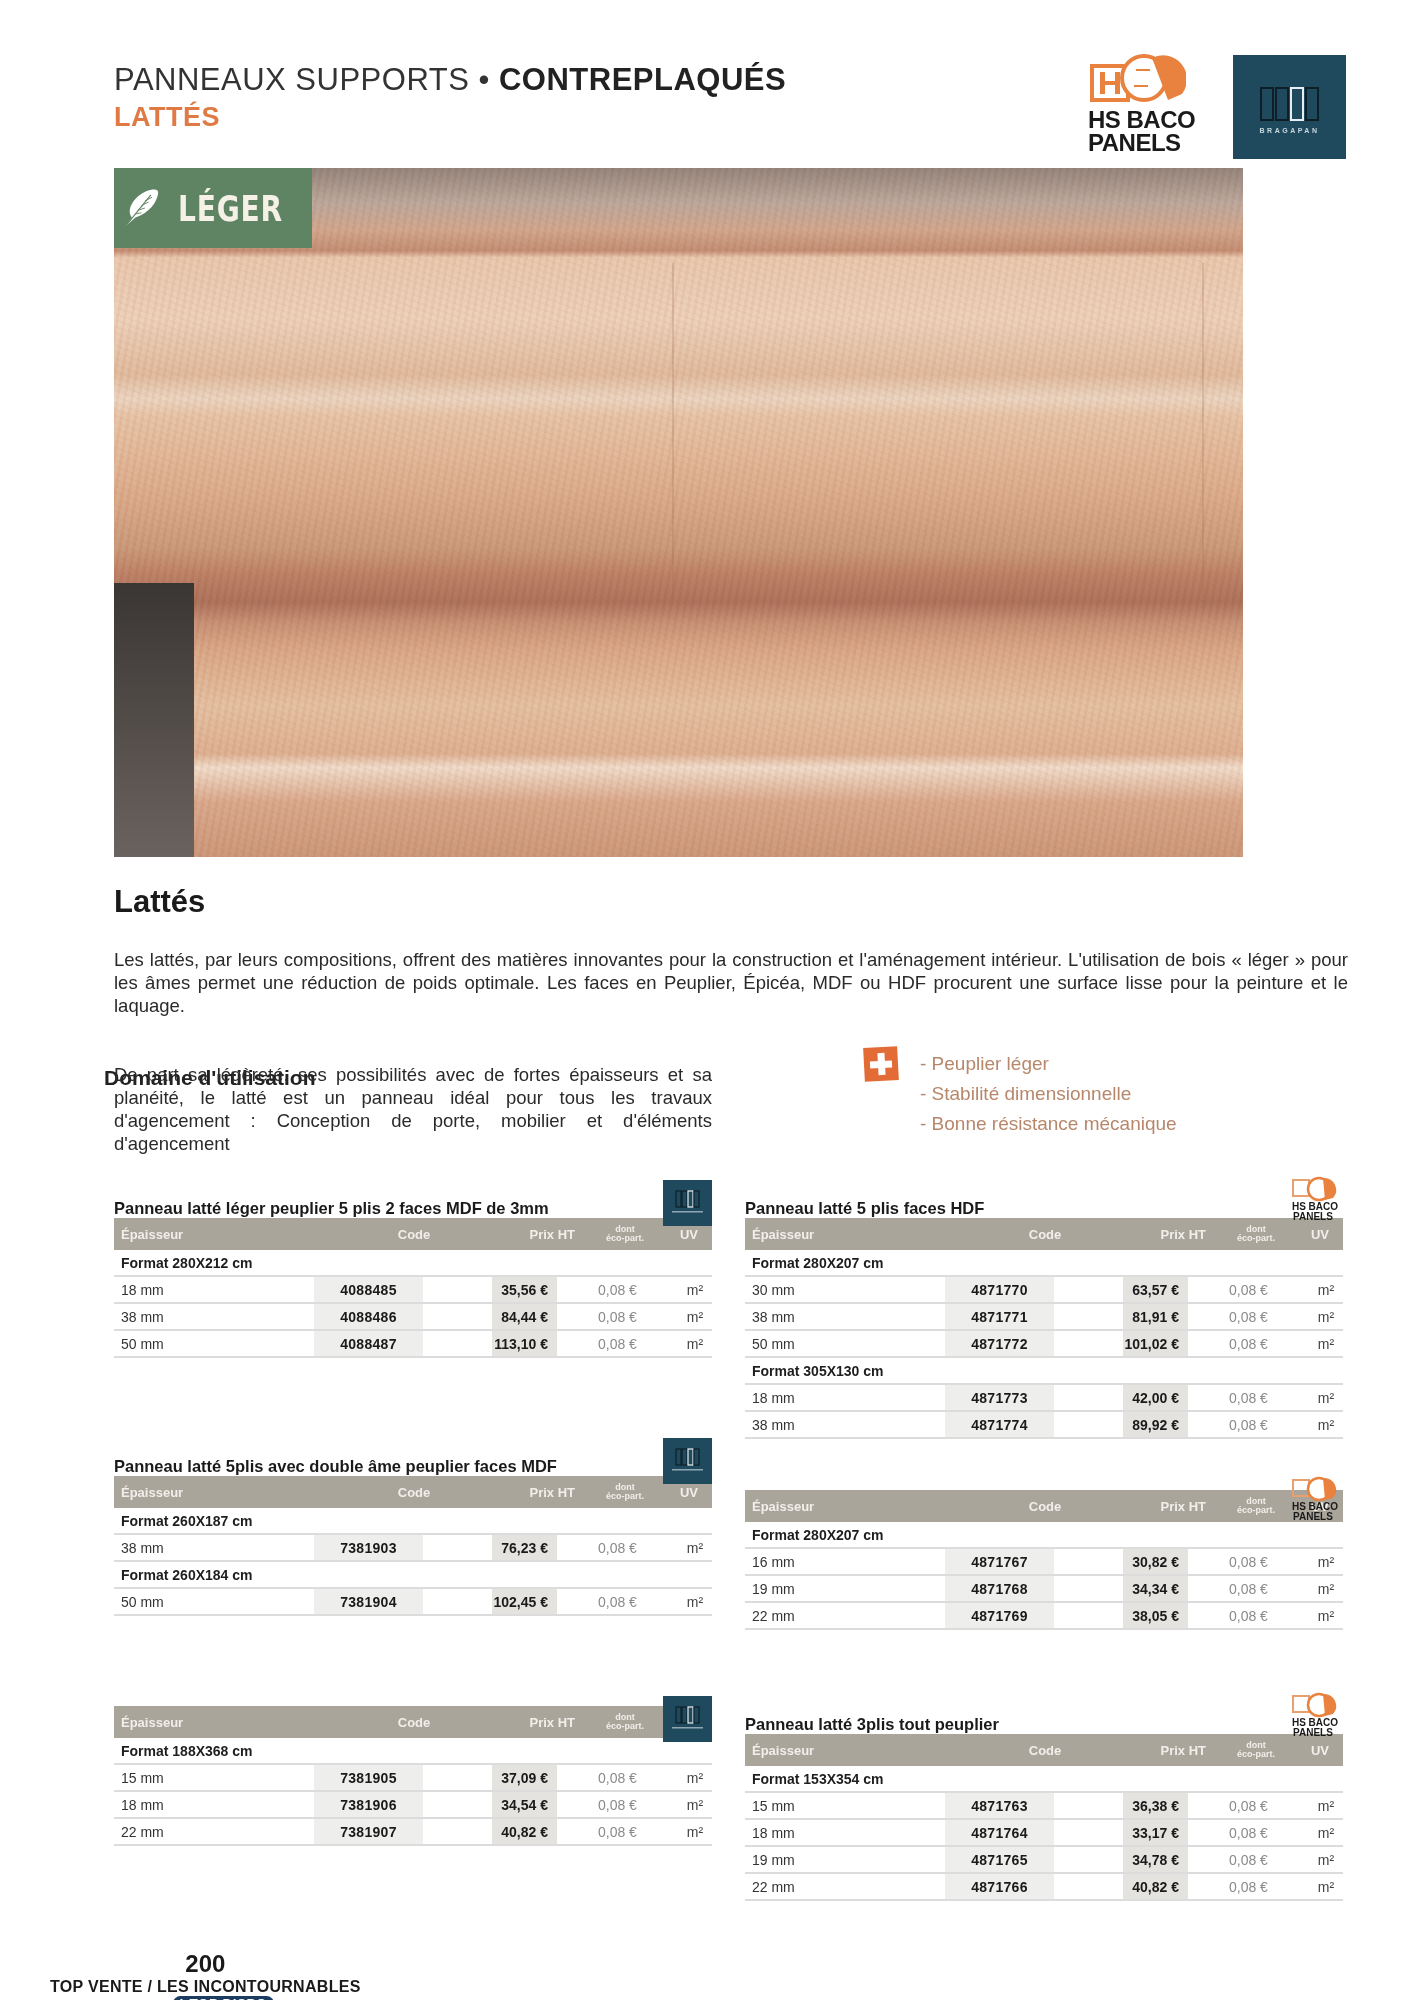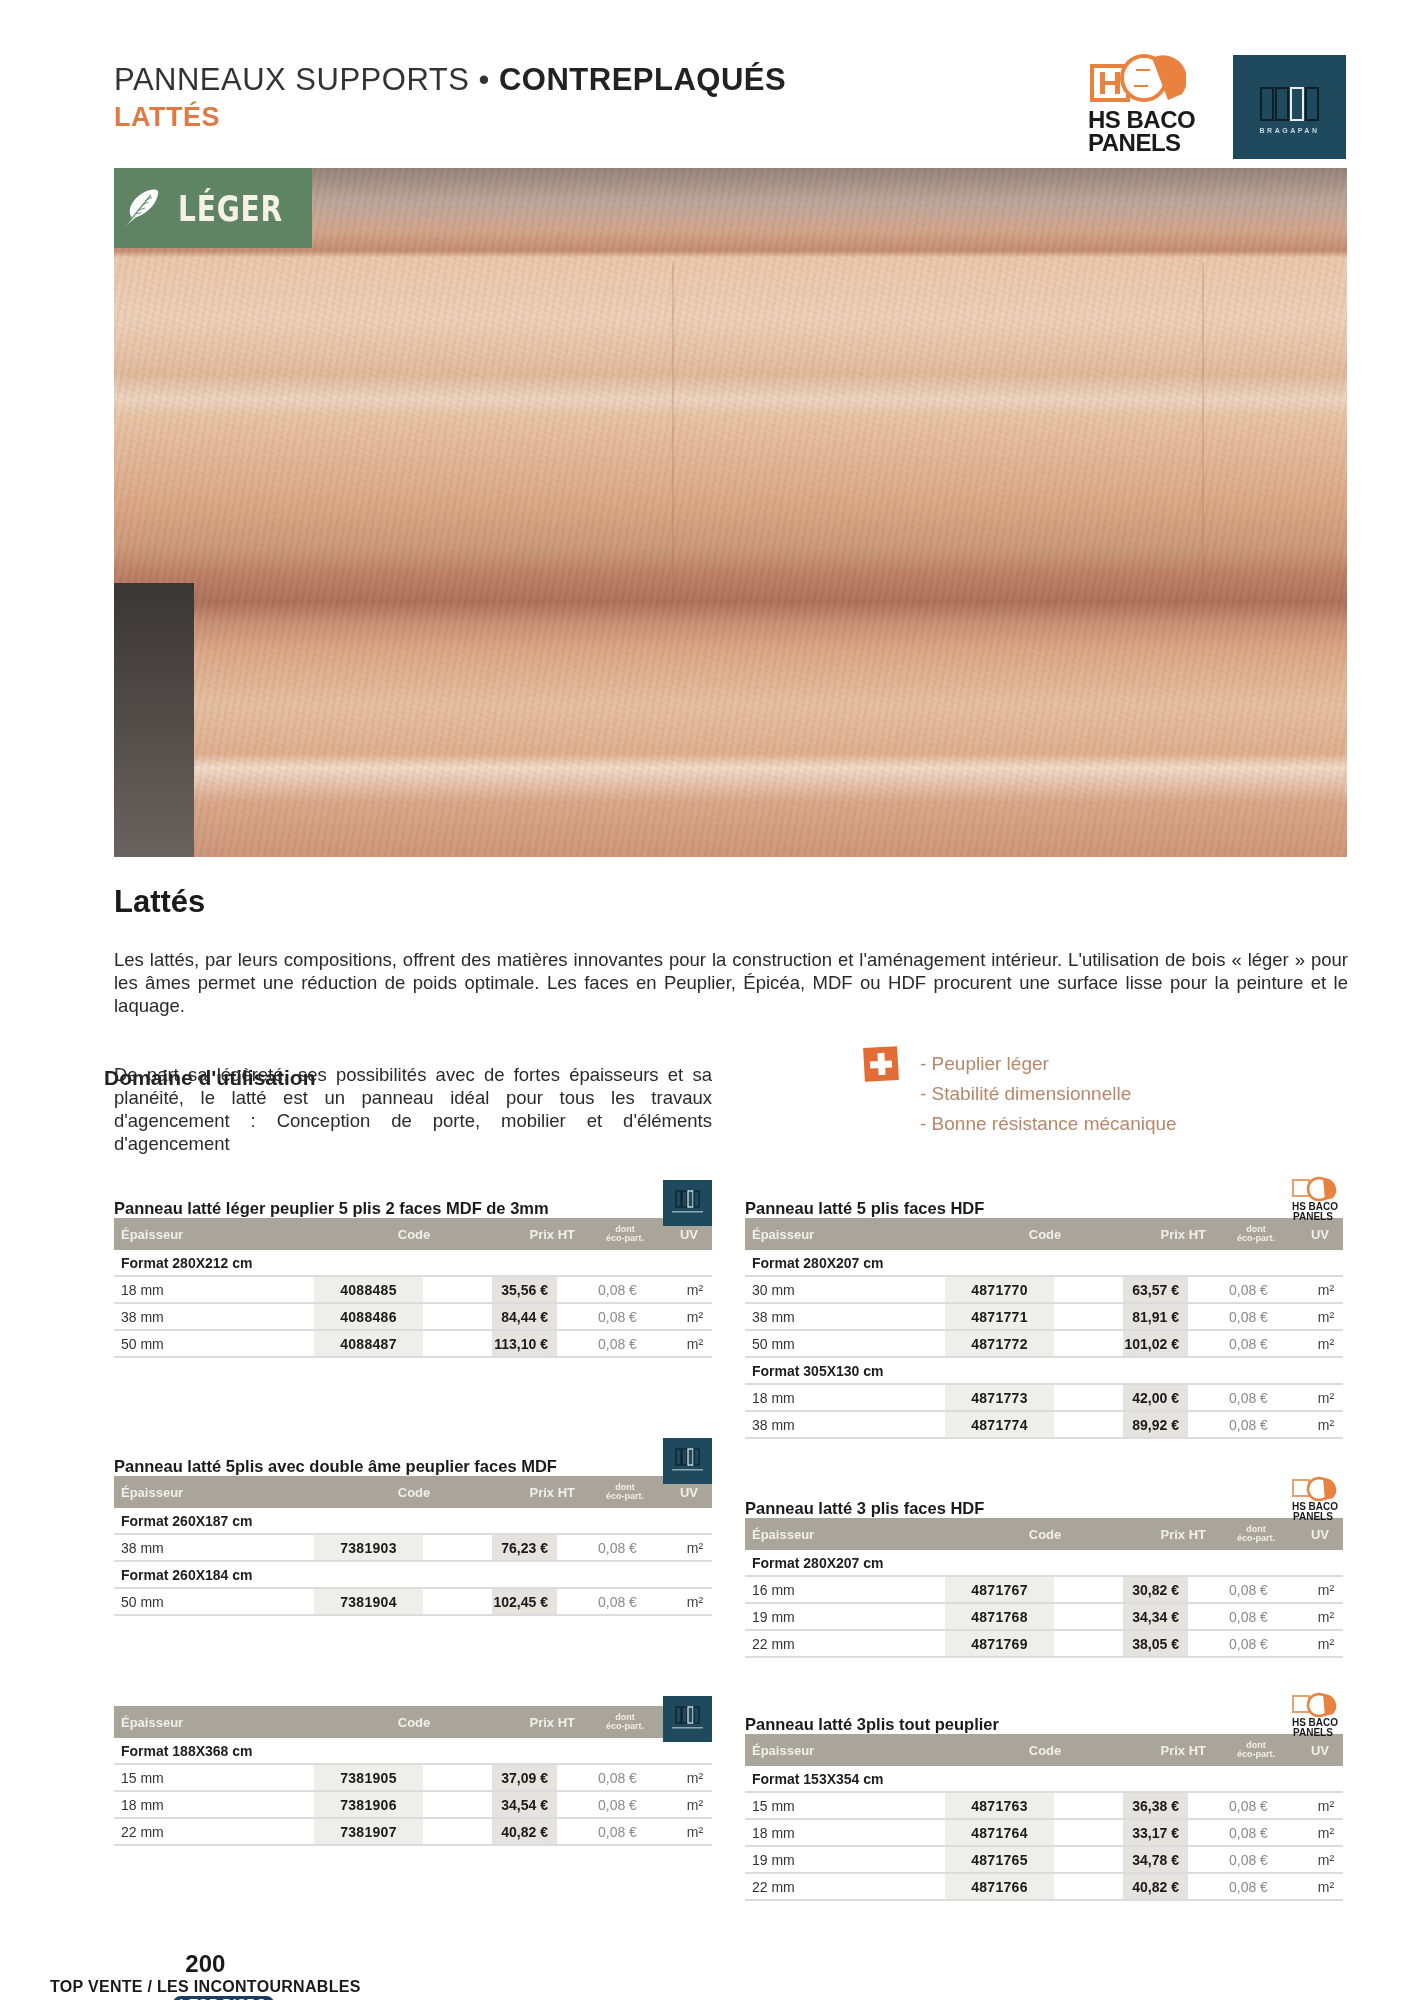--- a/index.html
+++ b/index.html
@@ -13,21 +13,21 @@
   .header .line2 { font-size: 27px; font-weight: 700; color: #e07a45; margin-top: 4px; letter-spacing: 0.5px; }
 
   .logo-hsbaco { position: absolute; left: 1088px; top: 52px; width: 112px; height: 108px; }
   .logo-hsbaco .mark { width: 96px; height: 52px; position: relative; margin-left: 2px; }
   .logo-hsbaco .txt { font-family: "Liberation Sans", sans-serif; font-weight: 700; font-size: 24px; line-height: 23px; color: #1a1a1a; letter-spacing: -0.5px; }
 
   .logo-bragapan { position: absolute; left: 1233px; top: 55px; width: 113px; height: 104px; background: #1f4a5e; }
   .logo-bragapan .bars { position: absolute; left: 27px; top: 32px; width: 60px; height: 34px; }
   .logo-bragapan .bname { position: absolute; left: 0; right: 0; top: 72px; text-align: center; font-size: 7px; font-weight: 700; letter-spacing: 2.5px; color: #c9d7de; }
 
-  .hero { position: absolute; left: 114px; top: 168px; width: 1233px; height: 689px; overflow: hidden;
+  .hero { position: absolute; left: 114px; top: 168px; width: 1129px; height: 689px; overflow: hidden;
     background: linear-gradient(180deg, #8e8078 0%, #b8a59b 5%, #cfa48b 9%, #c08a70 12%,
       #e8c7ad 13%, #ecd0b9 22%, #dfb99c 30%, #ead5c1 33.5%, #e6c3a6 36%, #d9a887 48%, #c79777 55%,
       #b97c62 59%, #a86c56 63%, #c48d72 66%, #d8a585 70%, #e3bfa0 78%, #dcae8f 85%, #efdccb 87%, #d8a689 92%, #c99477 100%); }
   .hero .shadow-left { position: absolute; left: 0; top: 415px; width: 80px; height: 274px; background: linear-gradient(180deg,#3a3634,#6a625e); }
   .hero .grain { position: absolute; inset: 0; background:
       repeating-linear-gradient(100deg, rgba(190,120,80,0.08) 0 3px, rgba(255,235,215,0.06) 3px 7px),
       repeating-linear-gradient(20deg, rgba(170,100,70,0.05) 0 2px, rgba(0,0,0,0) 2px 6px); }
   .hero .block { position: absolute; border-right: 2px solid rgba(160,110,80,0.25); }
   .badge-leger { position: absolute; left: 0; top: 0; width: 198px; height: 80px; background: #5e8463; display: flex; align-items: center; }
   .badge-leger .feather { width: 70px; height: 72px; margin-left: 6px; }
@@ -323,21 +323,20 @@
         </div>
     </div>
     <div class="ptable" style="left: 745px; top: 1490px;">
       <div class="brand brand-hsbaco" style="top:-14px"><svg viewBox="0 0 56 48">
           <rect x="6" y="4" width="16" height="16" fill="none" stroke="#e8a06e" stroke-width="2"></rect>
           <circle cx="32" cy="13" r="11" fill="#fff" stroke="#e8823e" stroke-width="2.5"></circle>
           <path d="M36 2 A12 12 0 0 1 46 22 L38 24 Z" fill="#e8823e"></path>
           <text x="28" y="34" text-anchor="middle" font-family="Liberation Sans, sans-serif" font-weight="700" font-size="10" fill="#1a1a1a">HS BACO</text>
           <text x="26" y="44" text-anchor="middle" font-family="Liberation Sans, sans-serif" font-weight="700" font-size="10" fill="#1a1a1a">PANELS</text>
         </svg></div>
-      <div class="ttl">Panneau latté 3 plis faces HDF</div>
       <div class="head">
       <span class="c-ep">Épaisseur</span>
       <span class="c-code">Code</span>
       <span class="c-gap"></span>
       <span class="c-prix">Prix HT</span>
       <span class="c-eco"><span>dont</span><br><span>éco-part.</span></span>
       <span class="c-uv">UV</span>
     </div>
       <div class="fmt">Format 280X207 cm</div>
       <div class="row">

